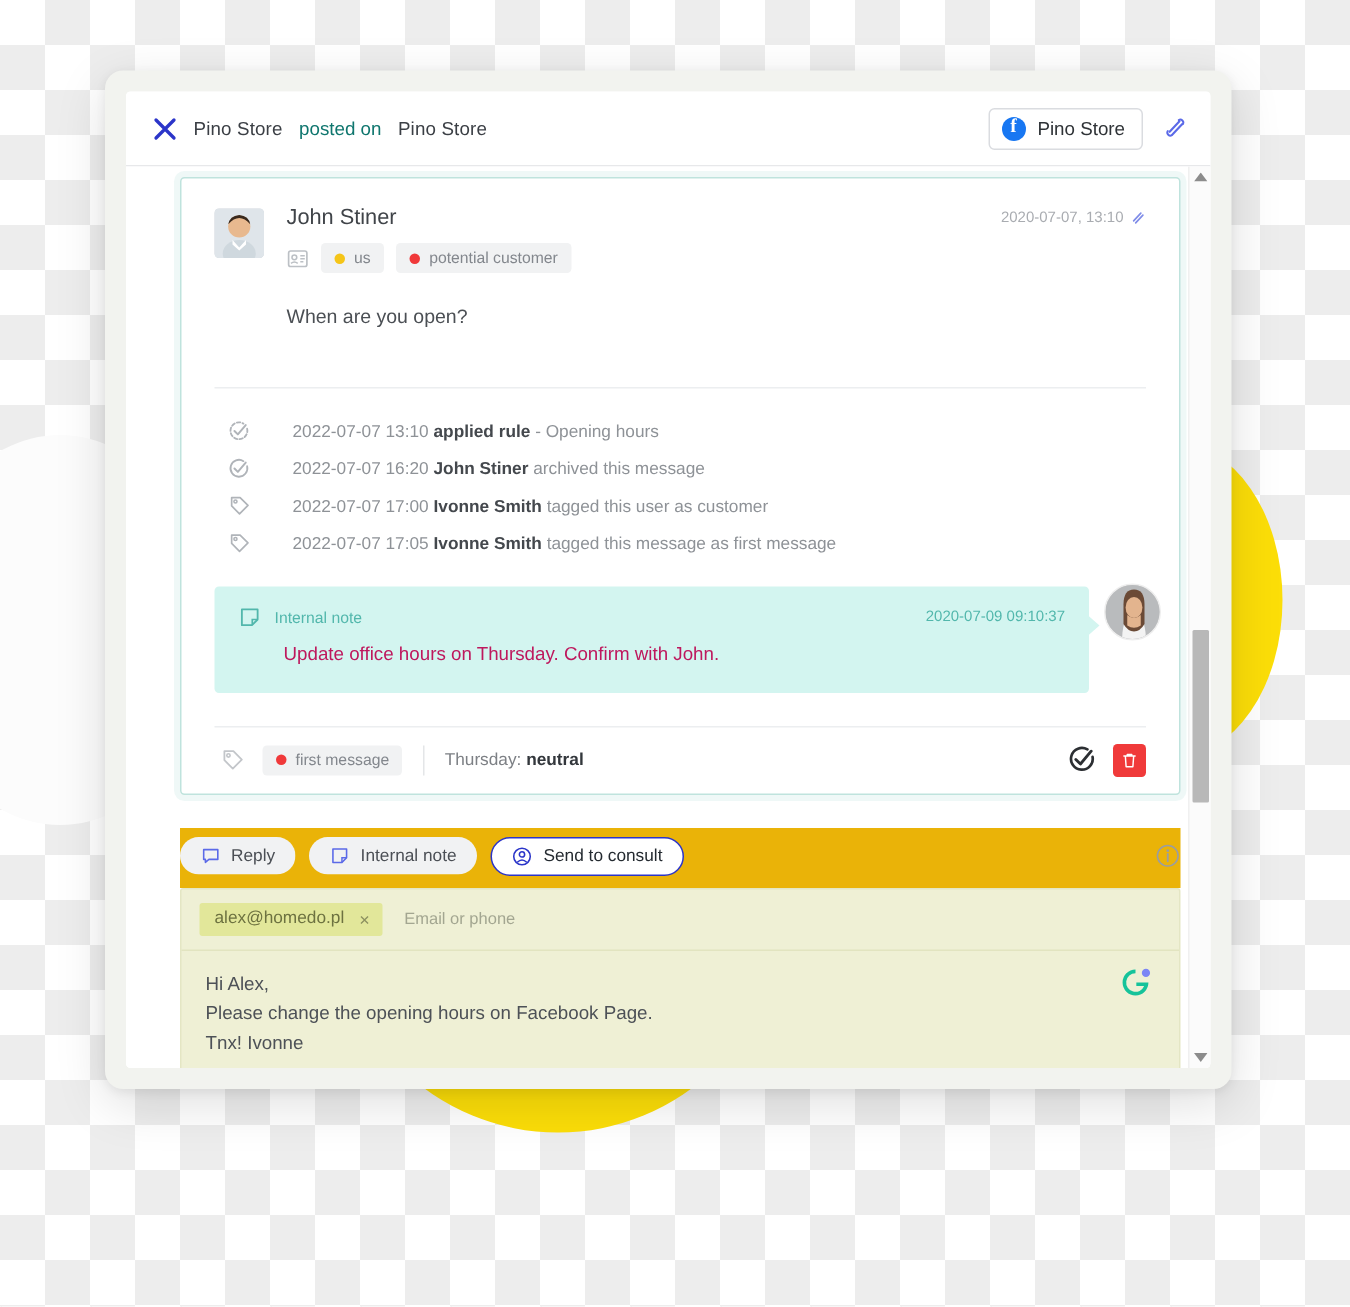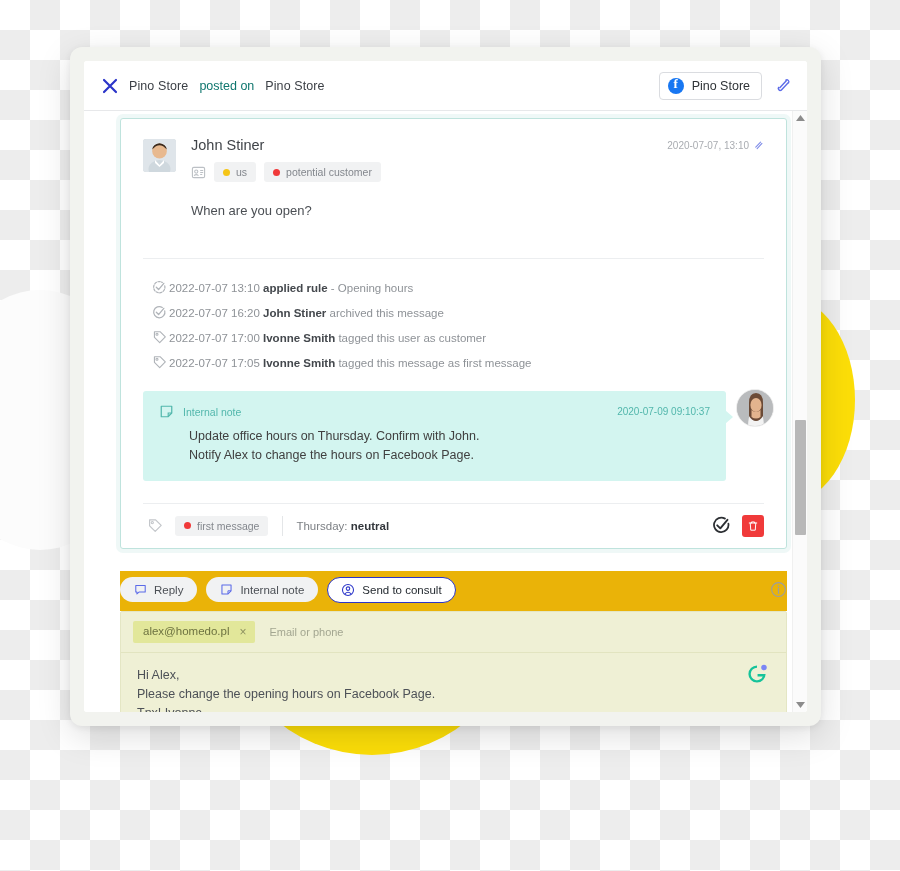--- a/index.html
+++ b/index.html
@@ -110,21 +110,21 @@
     background: #f1f2f3; border-radius: 3px;
     padding: 4px 9px; font-size: 10.5px; color: #83878d;
   }
   .dot { width: 7px; height: 7px; border-radius: 50%; flex-shrink: 0; }
   #msg-time { font-size: 10px; color: #a9acb1; display: flex; align-items: center; gap: 4px; white-space: nowrap; margin-top: 3px; }
   #msg-body { font-size: 13px; color: #4b4f54; padding: 21px 0 0 48px; }
   #msg-divider { margin: 40px 0 0 0; border-top: 1px solid #eceef0; }
 
   
   #activity { padding: 16px 0 0 9px; }
-  .act-row { display: flex; align-items: center; gap: 2px; padding: 5px 0; text-align: right; }
+  .act-row { display: flex; align-items: center; gap: 28px; padding: 5px 0; text-align: right; }
   .act-icon { width: 15px; height: 15px; flex-shrink: 0; }
   .act-text { font-size: 11.5px; color: #8e9297; }
   .act-text b { color: #44484d; font-weight: 600; }
 
   
   #note-zone { position: relative; padding: 16px 0 0 0; display: flex; align-items: flex-start; }
   #note-bubble {
     background: #d3f5f0;
     border-radius: 3px;
     padding: 13px 16px 16px 16px;
@@ -133,21 +133,21 @@
     margin-right: 38px;
   }
   #note-bubble::after {
     content: ""; position: absolute; right: -7px; top: 19px;
     border-top: 7px solid transparent; border-bottom: 7px solid transparent;
     border-left: 8px solid #d3f5f0;
   }
   #note-top { display: flex; align-items: center; }
   #note-label { font-size: 10.5px; color: #52b7ac; margin-left: 9px; flex: 1; }
   #note-time { font-size: 10px; color: #52b7ac; }
-  #note-text { margin-top: 8px; font-size: 12.5px; color: #404040; line-height: 1.5; padding-left: 30px; }
+  #note-text { margin-top: 8px; font-size: 12.5px; color: #be185d; line-height: 1.5; padding-left: 30px; }
   #avatar-ivonne {
     position: absolute; right: -10px; top: 14px;
     width: 38px; height: 38px; border-radius: 50%;
     overflow: hidden; background: #c9c9c9; border: 1px solid #eee;
   }
 
   
   #card-footer {
     display: flex; align-items: center;
     border-top: 1px solid #eceef0;
@@ -320,21 +320,20 @@
               <div id="note-top">
                 <svg width="15" height="15" viewBox="0 0 16 16">
                   <path d="M2.4 2.4 H13.6 V9.6 L9.6 13.6 H2.4 Z" stroke="#52b7ac" stroke-width="1.3" fill="none" stroke-linejoin="round"></path>
                   <path d="M9.8 13.4 V9.6 H13.5" stroke="#52b7ac" stroke-width="1.2" fill="none"></path>
                 </svg>
                 <span id="note-label">Internal note</span>
                 <span id="note-time">2020-07-09 09:10:37</span>
               </div>
               <div id="note-text">
                 <div>Update office hours on Thursday. Confirm with John.</div>
-                <div>Notify Alex to change the hours on Facebook Page.</div>
               </div>
             </div>
             <div id="avatar-ivonne">
               <svg viewBox="0 0 38 38" width="38" height="38">
                 <rect width="38" height="38" fill="#b9bbbd"></rect>
                 <path d="M11 38 Q11 20 19 19 Q27 20 27 38 Z" fill="#f3f3f3"></path>
                 <path d="M12 13 Q12 3 19 3 Q26 3 26 13 L26 26 Q23 31 19 31 Q15 31 12 26 Z" fill="#6b4a36"></path>
                 <ellipse cx="19" cy="15" rx="5.6" ry="7" fill="#e3b48e"></ellipse>
                 <path d="M14.5 20 Q19 24 23.5 20 L23.5 27 Q19 30 14.5 27 Z" fill="#e3b48e"></path>
               </svg>

